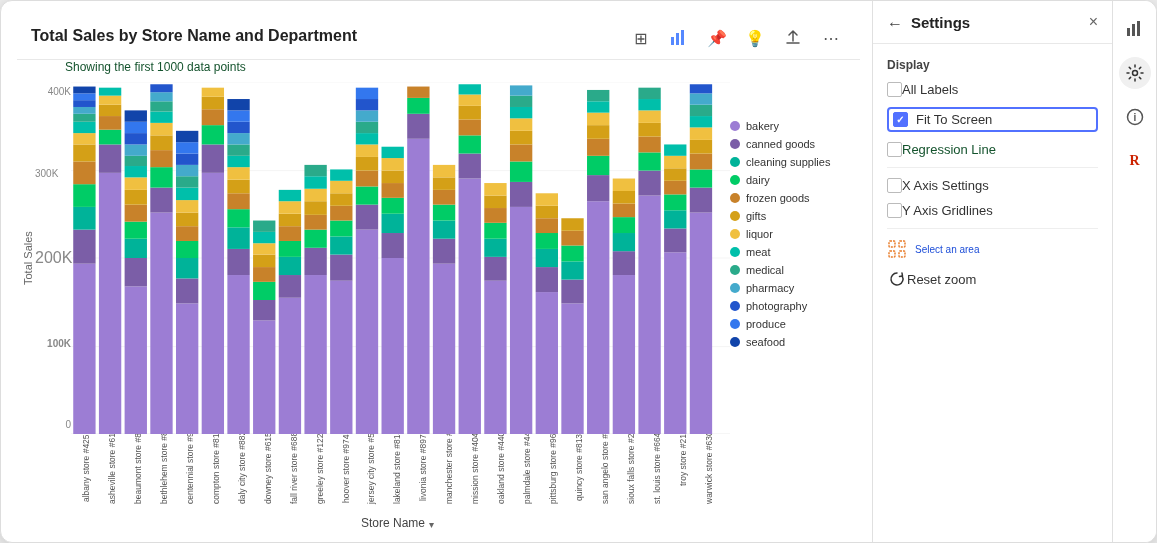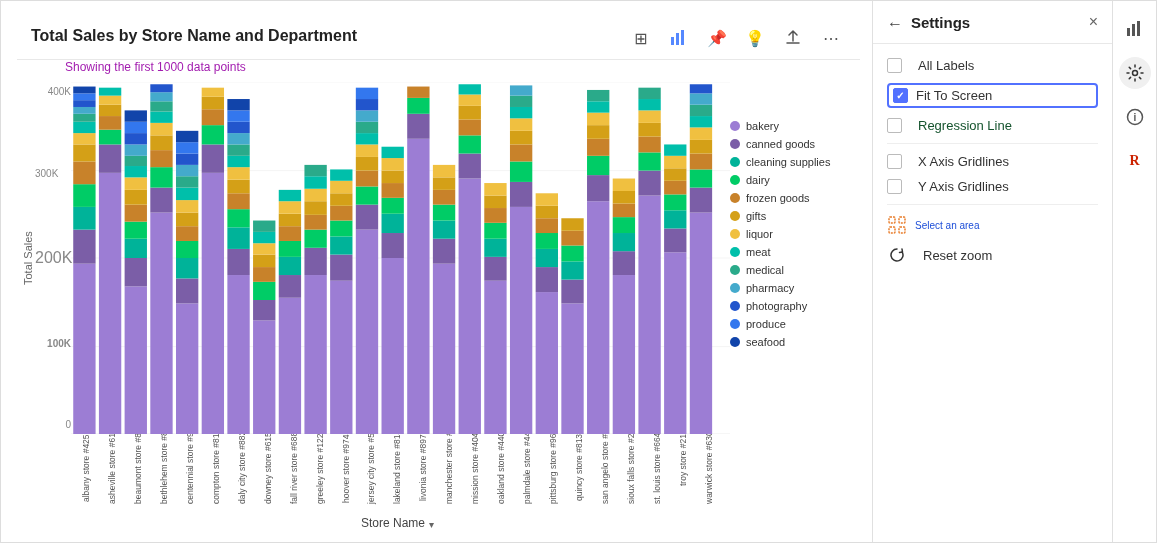--- a/index.html
+++ b/index.html
@@ -8,21 +8,21 @@
       background: #f0f0f0;
       display: flex;
       align-items: center;
       justify-content: center;
       min-height: 100vh;
     }
     .window {
       width: 1157px;
       height: 543px;
       background: #fff;
-      border-radius: 0;
+      border-radius: 12px;
       box-shadow: 0 4px 20px rgba(0,0,0,0.2);
       display: flex;
       flex-direction: column;
       overflow: hidden;
       border: 1px solid #ddd;
     }
     .main-content {
       display: flex;
       flex: 1;
       overflow: hidden;
@@ -35,21 +35,21 @@
       position: relative;
     }
     .chart-title {
       font-size: 16px;
       font-weight: 600;
       color: #222;
       margin-bottom: 4px;
     }
     .chart-subtitle {
       font-size: 12px;
-      color: #a21caf;
+      color: #14532d;
       margin-bottom: 8px;
     }
     .y-axis-label {
       writing-mode: vertical-rl;
       transform: rotate(180deg);
       font-size: 11px;
       color: #666;
       display: flex;
       align-items: center;
       justify-content: center;
@@ -149,21 +149,21 @@
     }
     .settings-section-label {
       font-size: 12px;
       font-weight: 600;
       color: #444;
       margin-bottom: 10px;
     }
     .settings-item {
       display: flex;
       align-items: center;
-      gap: 16px;
+      gap: 0;
       margin-bottom: 10px;
     }
     .settings-item label {
       font-size: 13px;
       color: #333;
       cursor: pointer;
     }
     .settings-checkbox {
       width: 15px;
       height: 15px;
@@ -225,21 +225,21 @@
       font-size: 16px;
     }
     .select-area-label {
       font-size: 10px;
       color: #1d4ed8;
       font-weight: 400;
     }
     .reset-zoom-btn {
       display: flex;
       align-items: center;
-      gap: 16px;
+      gap: 0;
       cursor: pointer;
       background: none;
       border: none;
       padding: 0;
     }
     .reset-zoom-btn .icon-circle {
       width: 20px;
       height: 20px;
       display: flex;
       align-items: center;
@@ -697,41 +697,42 @@
     <div class="settings-panel">
       <div class="settings-header">
         <div class="settings-header-left">
           <button class="settings-back-btn">←</button>
           <span class="settings-title">Settings</span>
         </div>
         <button class="settings-close-btn">×</button>
       </div>
 
       <div class="settings-body">
+        <div class="settings-section-label">Display</div>
 
         <div class="settings-item">
           <div class="settings-checkbox"></div>
           <label>All Labels</label>
         </div>
 
         <div class="fit-to-screen-container">
           <div class="settings-checkbox checked"></div>
           <label>Fit To Screen</label>
         </div>
 
         <div class="settings-item">
           <div class="settings-checkbox"></div>
           <label style="color:#14532d;">Regression Line</label>
         </div>
 
         <hr class="settings-divider">
 
         <div class="settings-item">
           <div class="settings-checkbox"></div>
-          <label>X Axis Gridlines</label>
+          <label>X Axis Settings</label>
         </div>
 
         <div class="settings-item">
           <div class="settings-checkbox"></div>
           <label>Y Axis Gridlines</label>
         </div>
 
         <hr class="settings-divider">
 
         <button class="select-area-btn">

